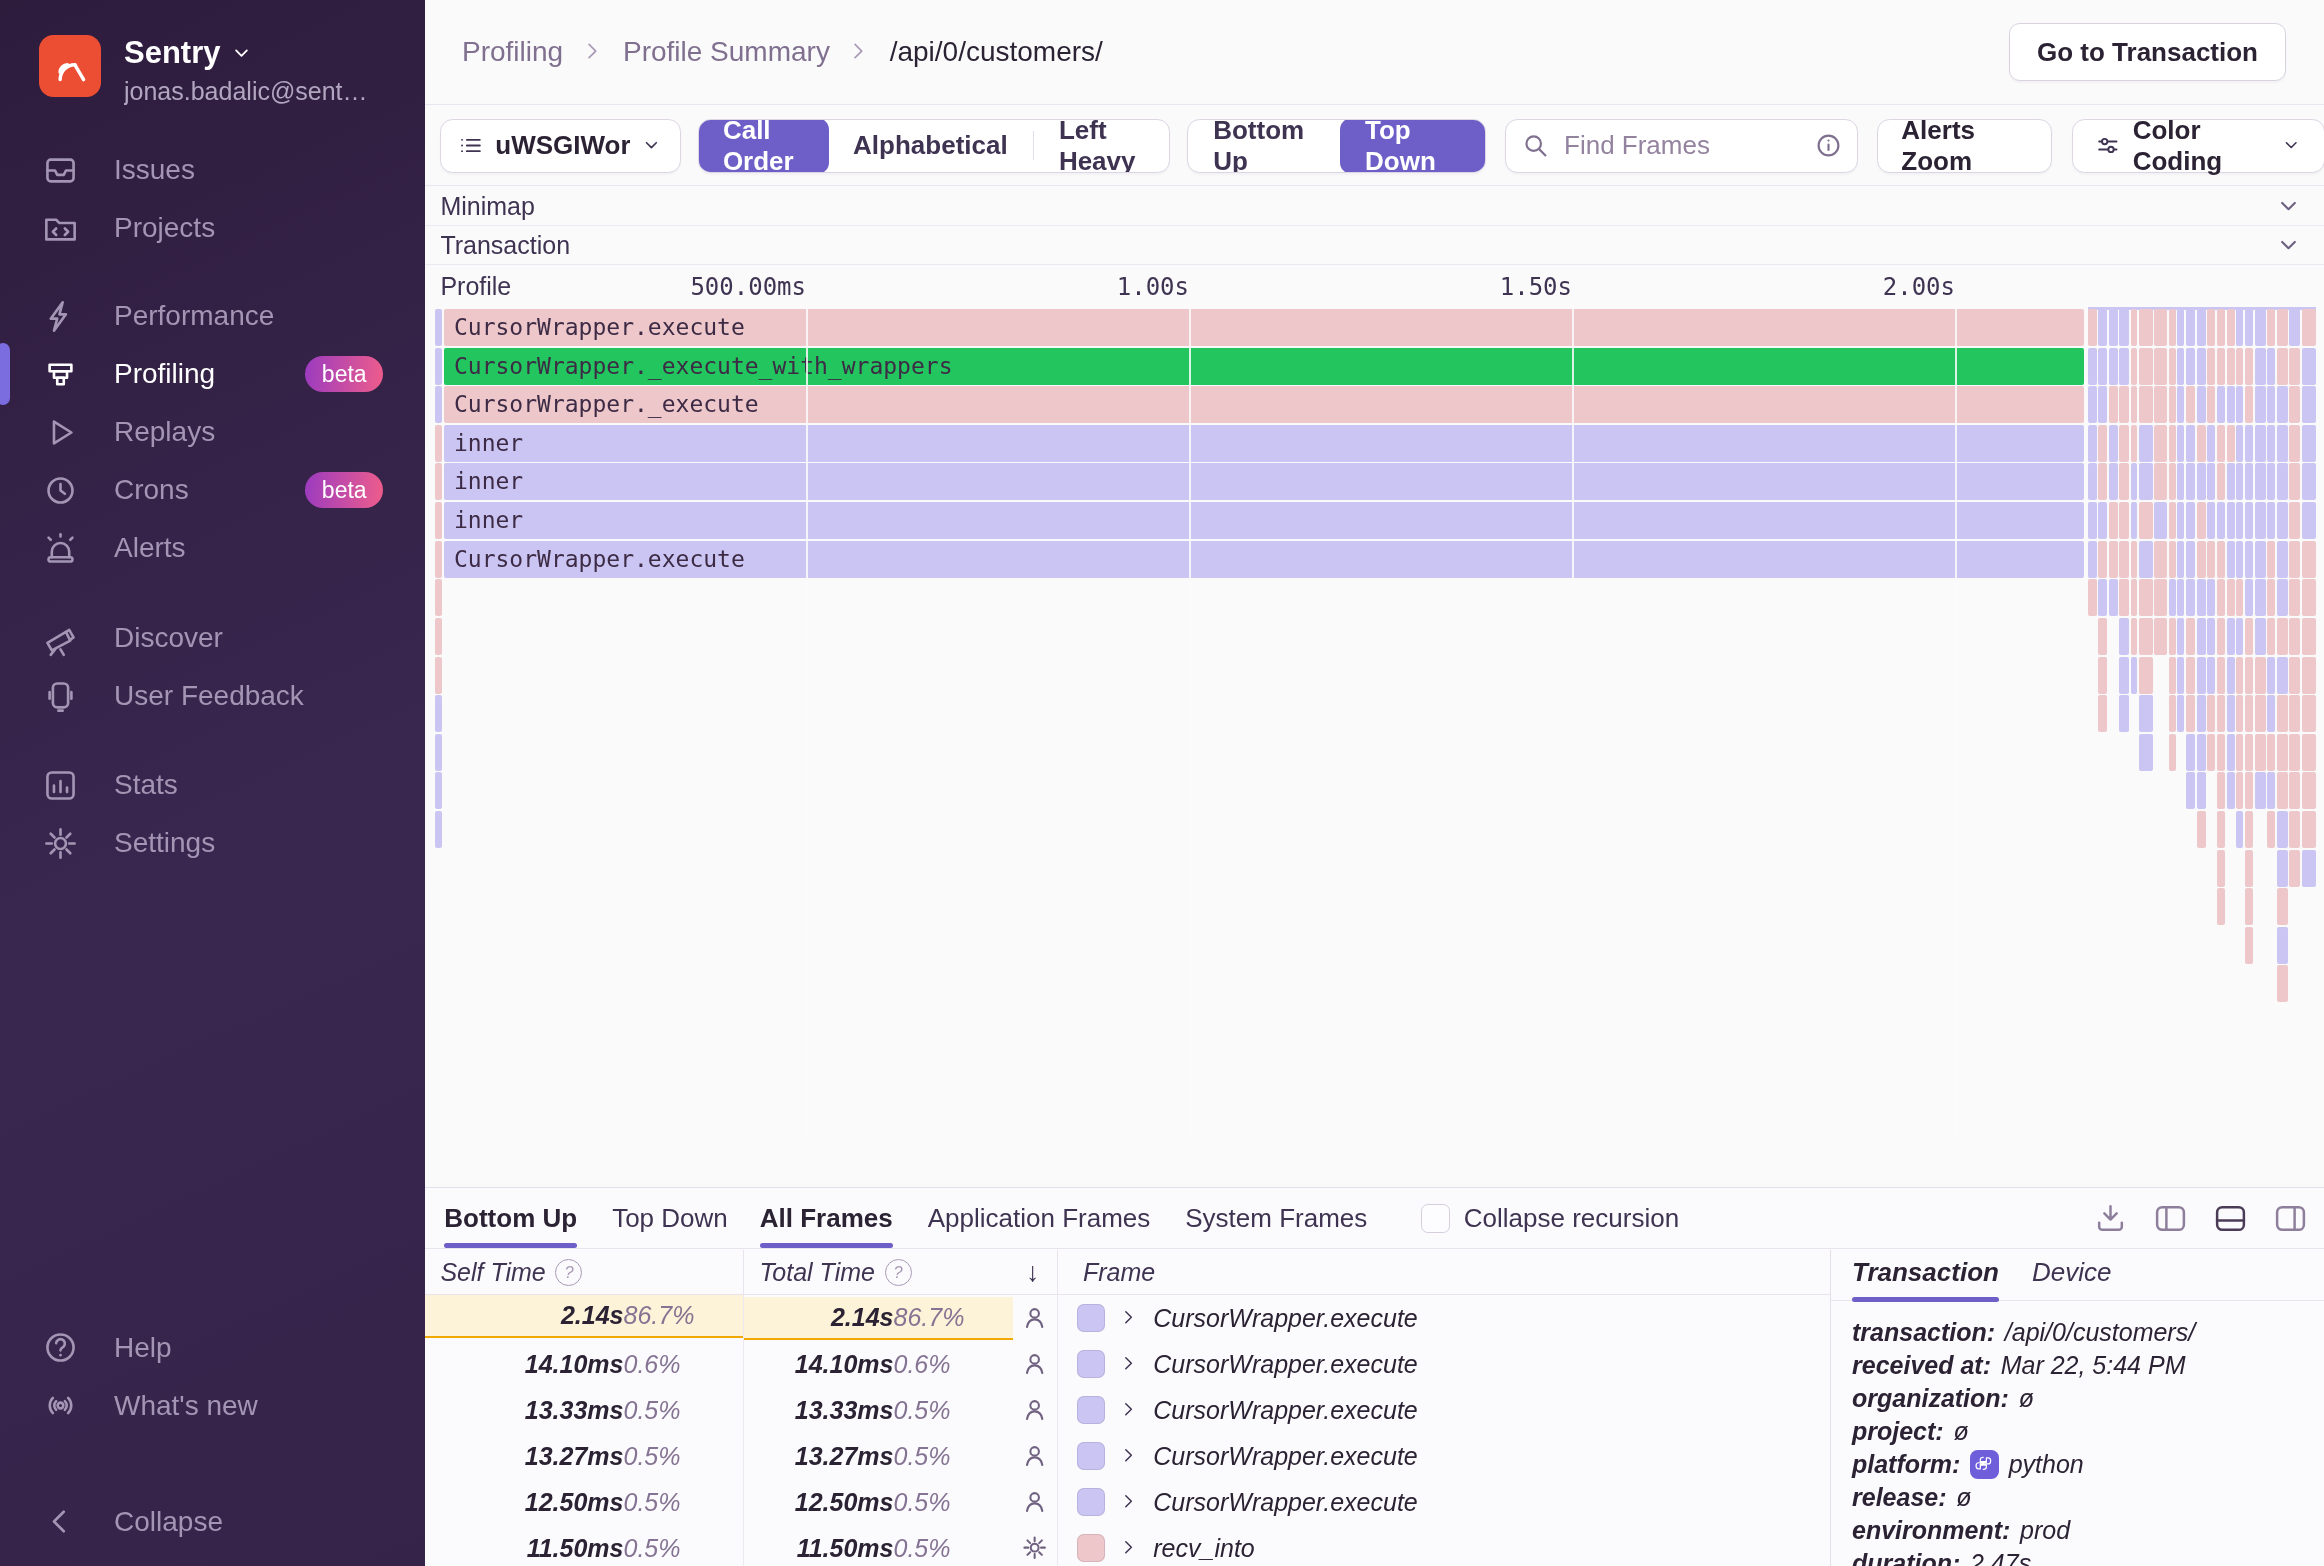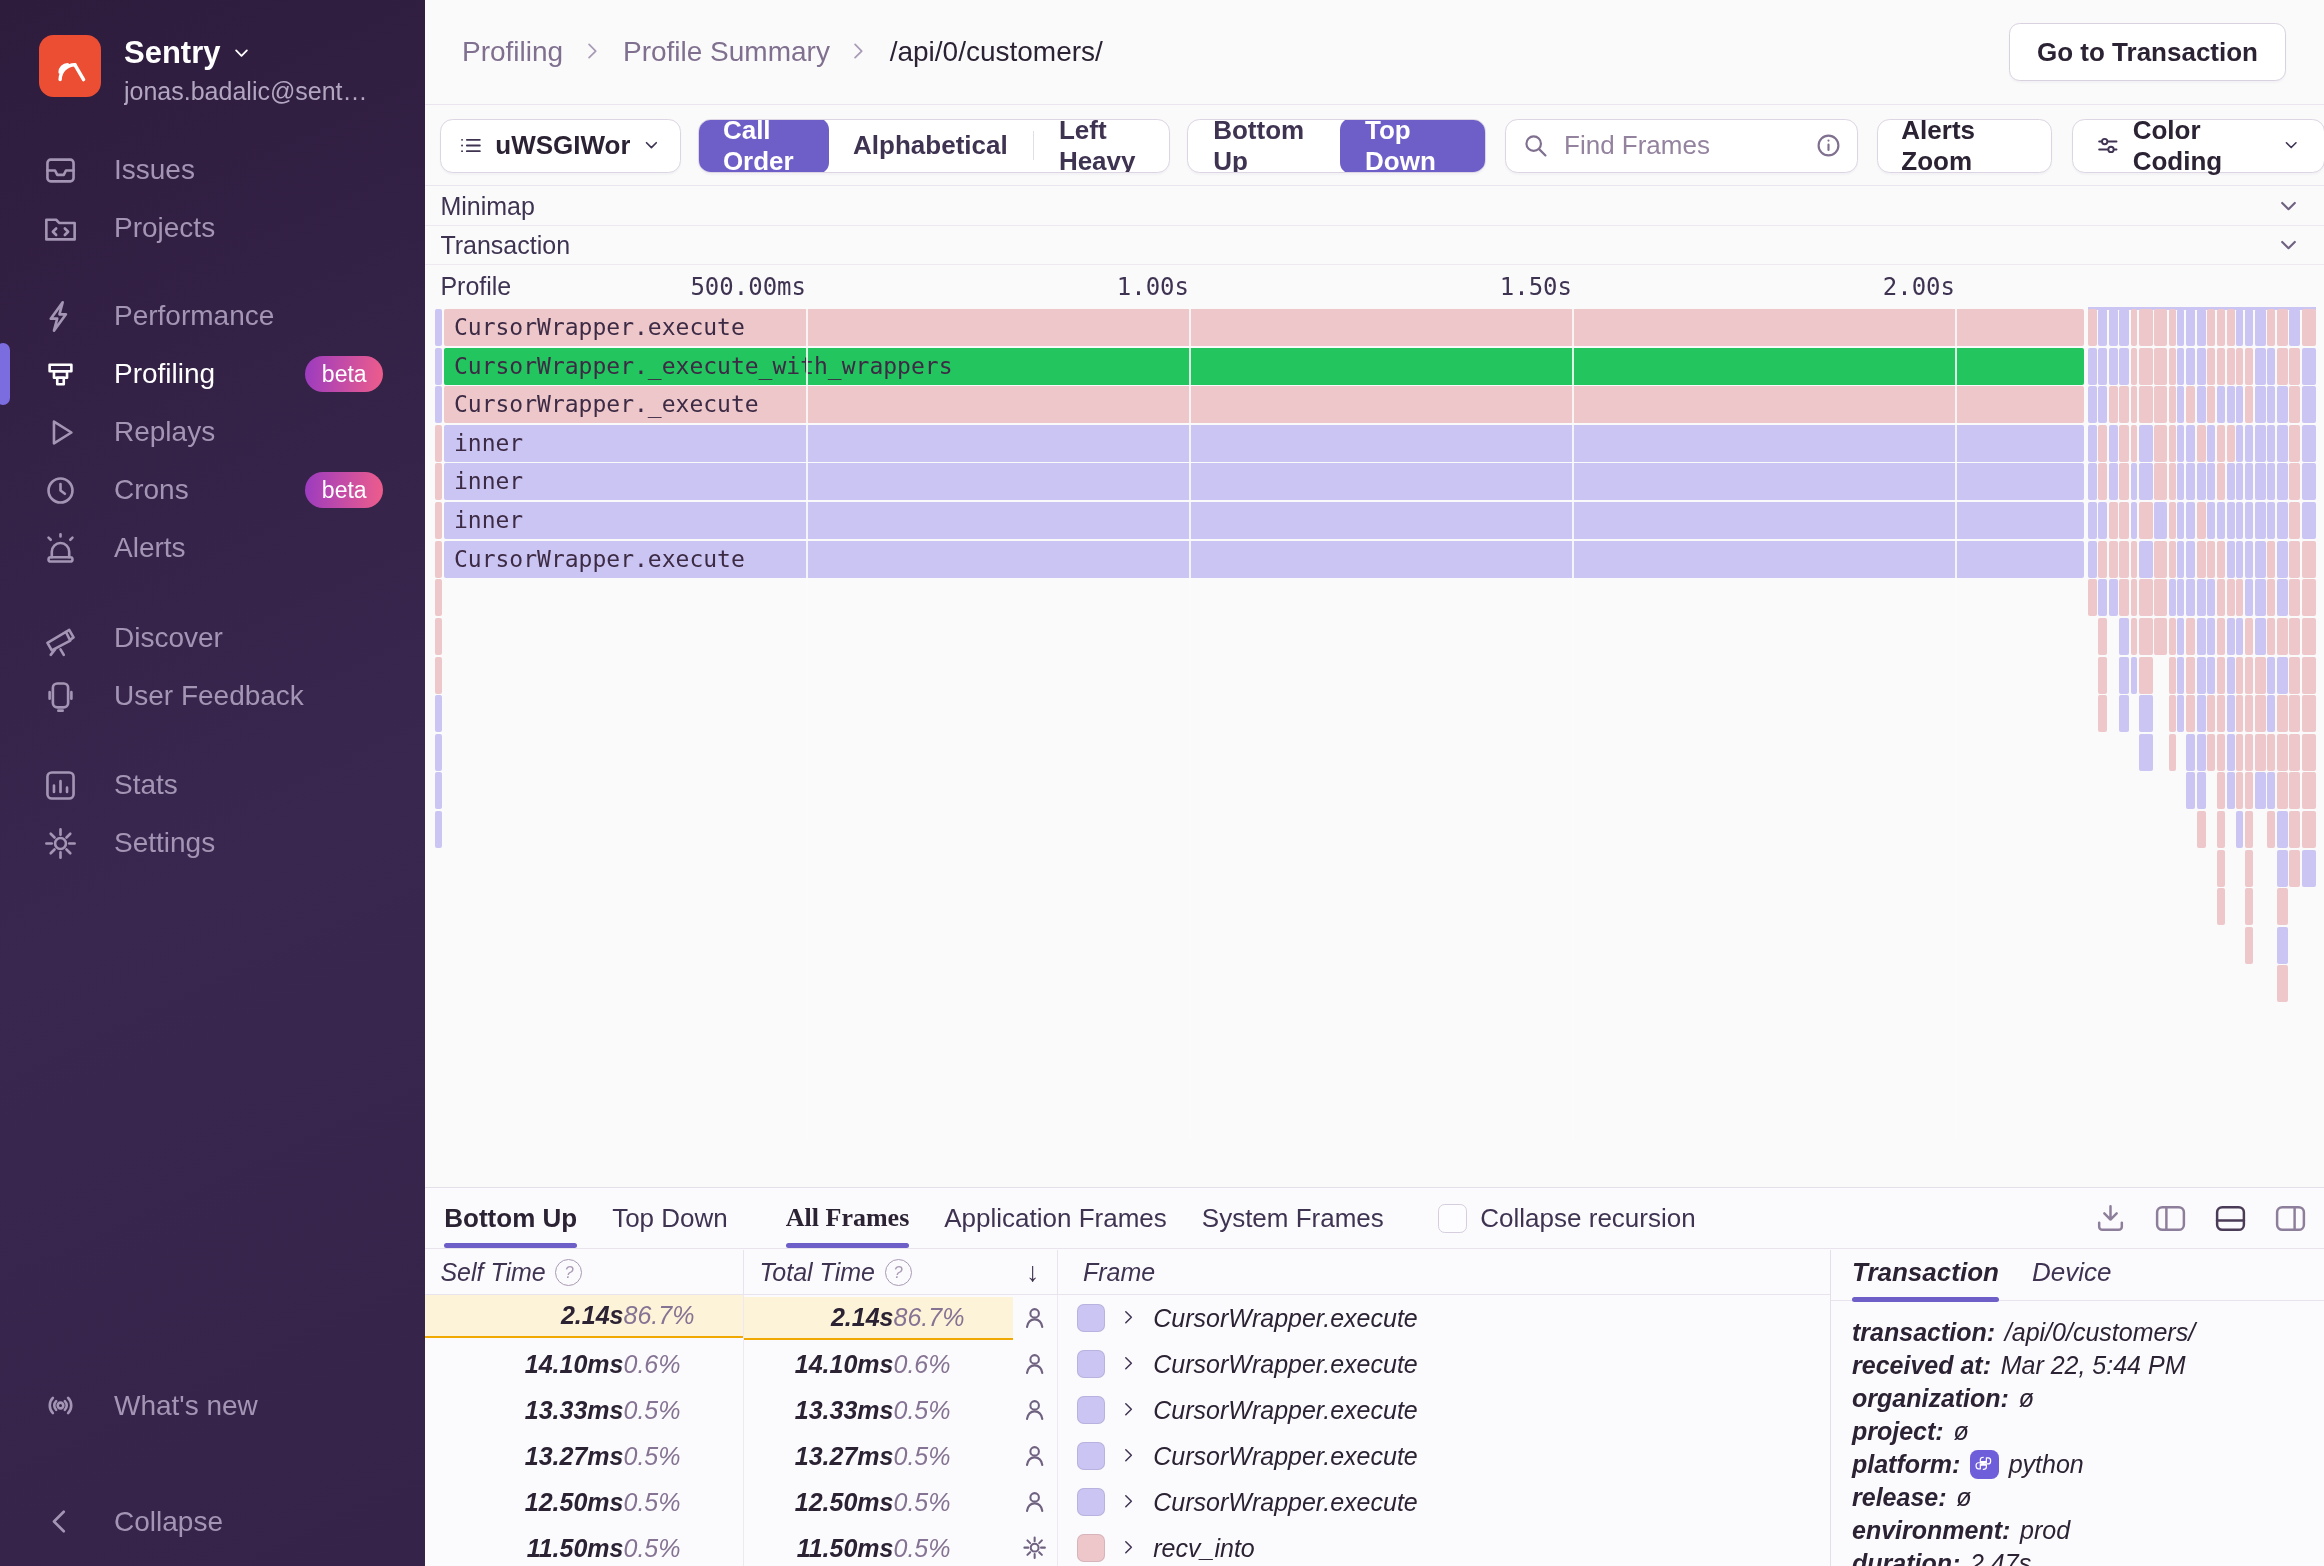--- a/index.html
+++ b/index.html
@@ -62,21 +62,21 @@
   .canvas{position:absolute;left:0;top:120px;right:0;bottom:0;overflow:hidden;}
   .fbar{position:absolute;height:37px;border-radius:1.9px;}
   .fbar .btxt{font-family:"DejaVu Sans Mono",monospace;font-size:23px;color:#3d2b45;line-height:37px;padding-left:9.7px;white-space:nowrap;overflow:hidden;display:block;}
   .gridline{position:absolute;top:0;width:1.9px;height:832px;background:#fafafb;opacity:.85;pointer-events:none;}
 
   
   .bottom{position:absolute;left:0;top:1187px;right:0;height:379px;border-top:1.9px solid #e4dfe8;background:#fbfafc;}
   .btabs{height:60px;display:flex;align-items:center;position:relative;border-bottom:1.9px solid #e8e3ec;background:#fbfafc;}
   .btab{font-size:26px;color:#3f3352;margin-left:35px;height:60px;display:flex;align-items:center;position:relative;cursor:pointer;white-space:nowrap;}
   .btab.first{margin-left:19.3px;}
-  .btab.gapL{margin-left:58px;font-family:Liberation Serif, serif;}
+  .btab.gapL{margin-left:32px;}
   .btab.active{font-weight:700;color:#2b2233;}
   .btab.active::after{content:"";position:absolute;left:0;right:0;bottom:0;height:4.8px;border-radius:2.9px;background:#6d5fc7;}
   .chkwrap{display:flex;align-items:center;gap:13.5px;margin-left:54px;cursor:pointer;}
   .chk{width:27px;height:27px;border:1.9px solid #d6cede;border-radius:6.8px;background:#fdfcfe;}
   .chklbl{font-size:26px;color:#3f3352;}
   .btab-icons{position:absolute;right:17.4px;top:0;height:60px;display:flex;align-items:center;gap:25px;color:#8d7f9b;}
   .btab-icons .iw{width:35px;height:35px;cursor:pointer;}
   .btab-icons .iw.active{color:#4a3b57;}
   .bcontent{position:absolute;left:0;top:62px;right:0;bottom:0;display:flex;font-style:italic;}
   .ftable{width:1405px;flex:none;position:relative;background:#fbfafc;}
@@ -232,20 +232,30 @@
         <span class="sb-ic">
           <svg class="ic" viewBox="0 0 34 34" width="37" height="37">
             <circle cx="17" cy="17" r="5"></circle>
             <path d="M17 4v5M17 25v5M4 17h5M25 17h5M8 8l3.5 3.5M26 26l-3.5-3.5M26 8l-3.5 3.5M8 26l3.5-3.5"></path>
           </svg>
         </span>
         <span class="sb-label">Settings</span>
       </div>
     </nav>
   <div class="sb-footer" id="sbfooter">
+      <div class="sb-item">
+        <span class="sb-ic">
+          <svg class="ic" viewBox="0 0 34 34" width="37" height="37">
+            <circle cx="17" cy="17" r="12"></circle>
+            <path d="M13 13a4 4 0 1 1 7 3c-1.6 1-3 1.6-3 3.6"></path>
+            <path d="M17 24v.01"></path>
+          </svg>
+        </span>
+        <span class="sb-label">Help</span>
+      </div>
       <div class="sb-item">
         <span class="sb-ic">
           <svg class="ic" viewBox="0 0 34 34" width="37" height="37">
             <circle cx="17" cy="17" r="2.6"></circle>
             <path d="M10 10a10 10 0 0 0 0 14M24 10a10 10 0 0 1 0 14M13 13a5.5 5.5 0 0 0 0 8M21 13a5.5 5.5 0 0 1 0 8"></path>
           </svg>
         </span>
         <span class="sb-label">What's new</span>
       </div>
       <div class="spacer"></div>

